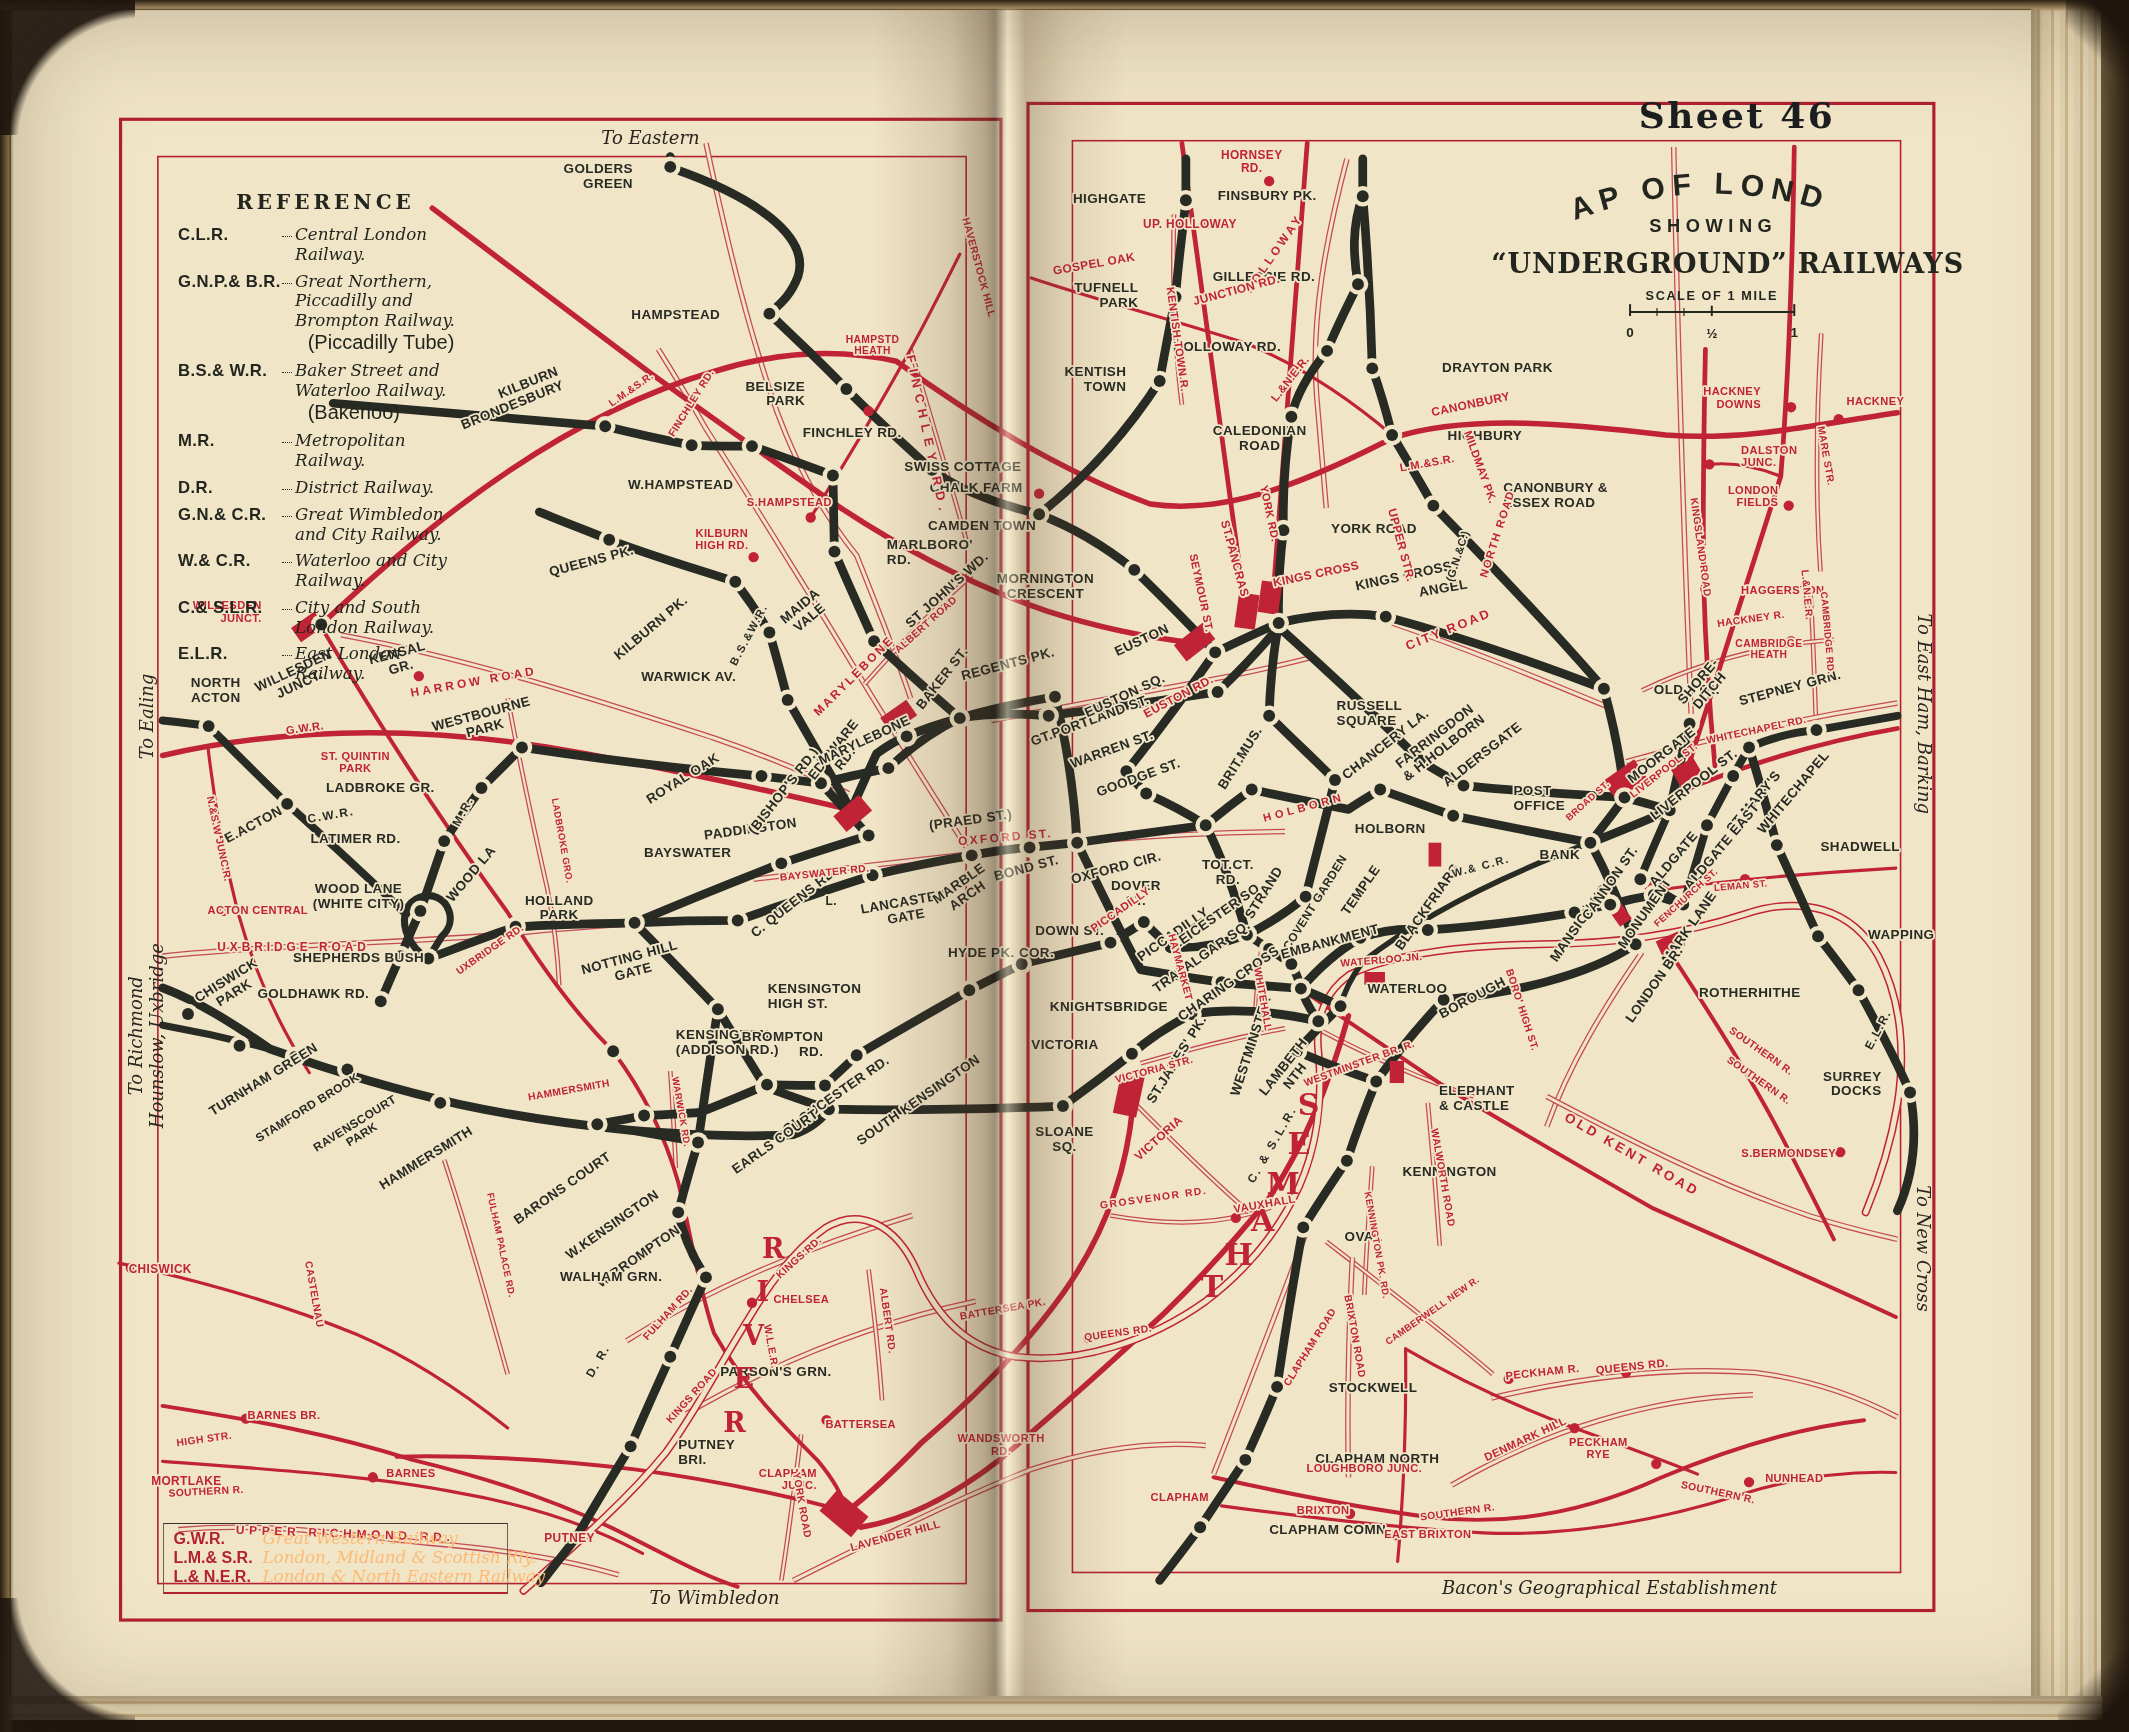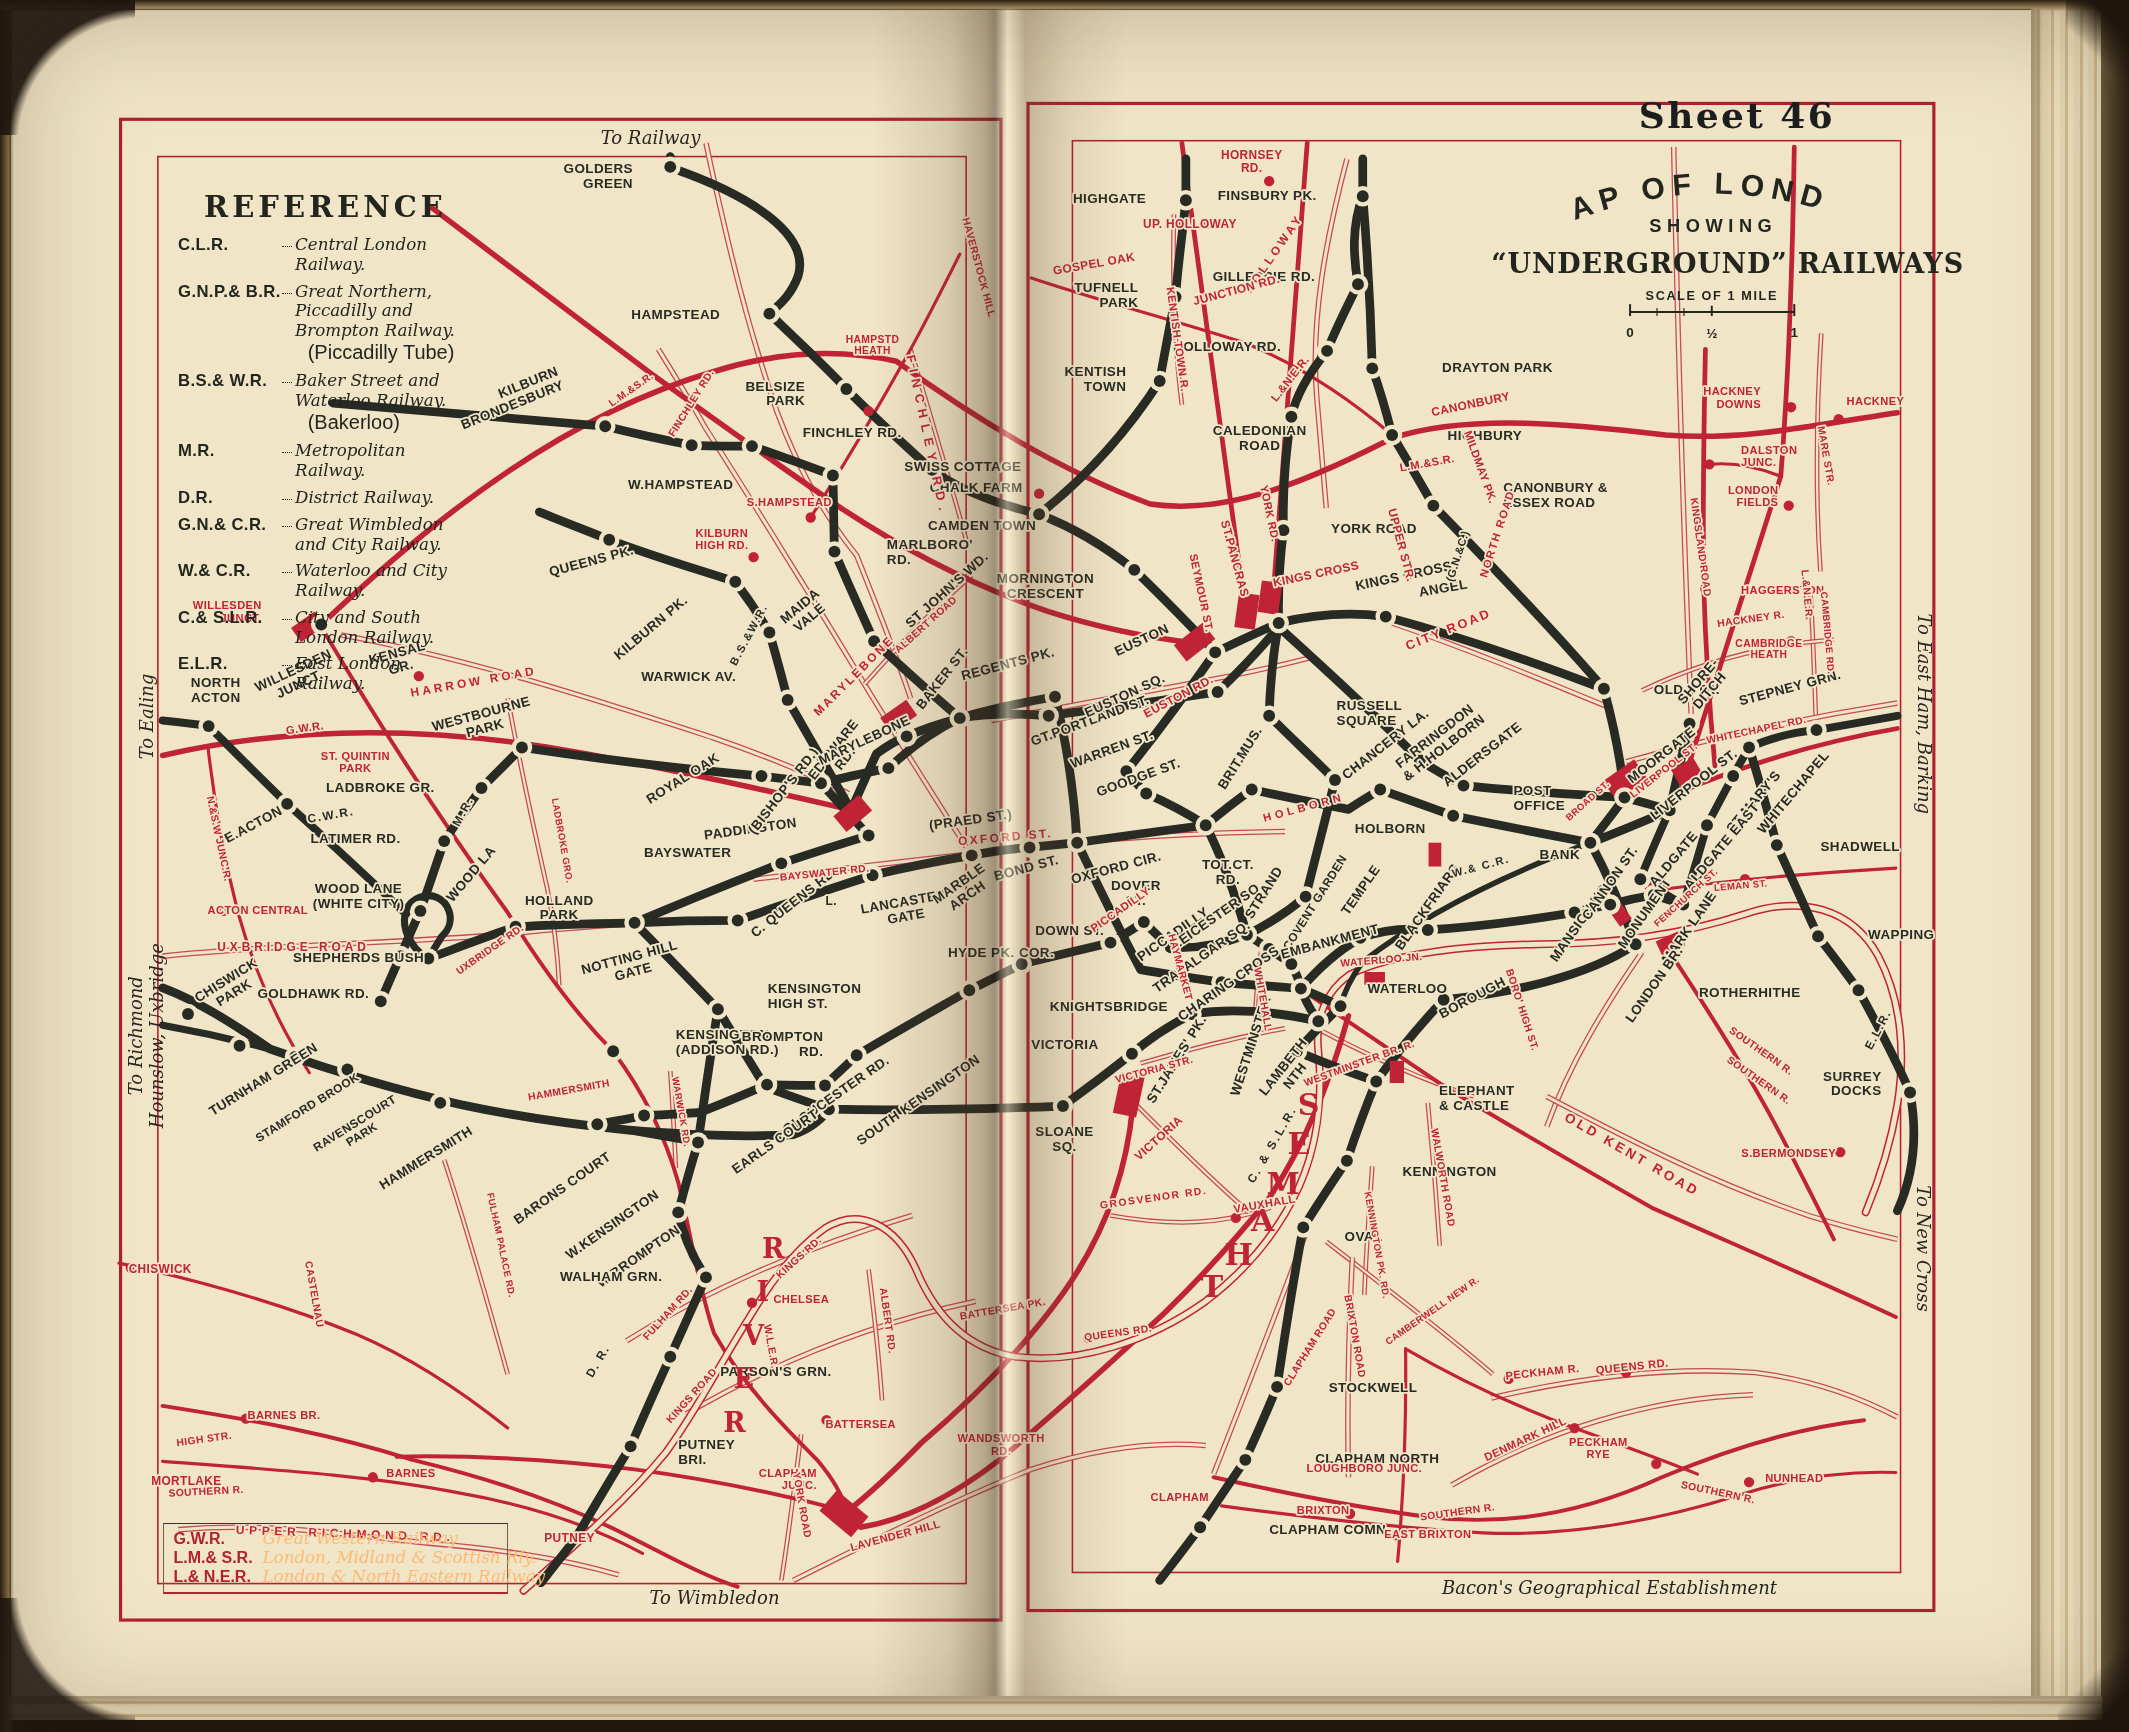--- a/index.html
+++ b/index.html
@@ -28,21 +28,21 @@
   .corner-tr{position:absolute;right:0;top:0;width:63px;height:87px;
      background:linear-gradient(225deg,#17120d 25%,rgba(23,18,13,0) 60%);}
   .corner-br{position:absolute;right:0;bottom:0;width:71px;height:87px;
      background:linear-gradient(315deg,#17120d 25%,rgba(23,18,13,0) 60%);}
   .fold{position:absolute;left:873px;top:0;width:254px;height:100%;pointer-events:none;
      background:linear-gradient(90deg,rgba(92,64,36,0) 0%,rgba(92,64,36,.16) 30%,rgba(70,46,22,.34) 44%,
        rgba(40,26,12,.42) 48%,rgba(255,244,214,.5) 53%,rgba(92,64,36,.28) 60%,rgba(92,64,36,.1) 78%,rgba(92,64,36,0) 100%);}
   .vignette{position:absolute;inset:0;pointer-events:none;box-shadow:inset 0 0 127px rgba(60,40,15,.35);}
   
   .ref{position:absolute;left:178px;top:190px;width:295px;color:#23261f;}
-  .ref-title{text-align:center;font-family:"DejaVu Serif",serif;font-weight:bold;font-size:29px;
+  .ref-title{text-align:center;font-family:"DejaVu Serif",serif;font-weight:bold;font-size:20px;
      letter-spacing:4px;margin-bottom:11px;}
   .ref-row{display:flex;align-items:flex-start;margin-bottom:7.1px;}
   .ref-abbr{flex:0 0 102px;font-weight:bold;font-size:16.7px;letter-spacing:0.4px;white-space:nowrap;}
   .ref-lead{flex:1 1 auto;border-bottom:1.6px dotted #2c2c28;margin:0 3.2px 4.8px 1.6px;height:11px;min-width:6.3px;}
   .ref-desc{flex:0 0 178px;font-family:"DejaVu Serif",serif;font-style:italic;font-size:16.7px;line-height:1.18;}
   .ref-desc .plain{font-family:"Liberation Sans",sans-serif;font-style:normal;font-size:20px;padding-left:12.7px;}
   .keybox{position:absolute;left:163px;top:1523px;width:325px;padding:4.8px 8px 6.3px 9.5px;
      border-top:1.6px solid #3a332a;border-left:1.2px solid #6b5f4c;border-right:1.2px solid #6b5f4c;
      border-bottom:2.4px solid #b22031;}
   .key-row{display:flex;align-items:baseline;line-height:1.12;}
@@ -881,21 +881,21 @@
         </div>
         <div class="key-row">
           <span class="key-abbr">L.&amp; N.E.R.</span>
           <span class="key-desc">London &amp; North Eastern Railway</span>
         </div>
       </div>
   </div>
 
   <div class="sheet">Sheet 46</div>
 
-  <div class="margin-label m-top">To Railway</div>
+  <div class="margin-label m-top">To Eastern</div>
   <div class="margin-label m-bottom">To Wimbledon</div>
   <div class="margin-label m-left1">To Ealing</div>
   <div class="margin-label m-left2">To Richmond
 Hounslow, Uxbridge</div>
   <div class="margin-label m-right1">To East Ham, Barking</div>
   <div class="margin-label m-right2">To New Cross</div>
 
   <div class="imprint">Bacon's Geographical Establishment</div>
 
   <div class="fold"></div>

